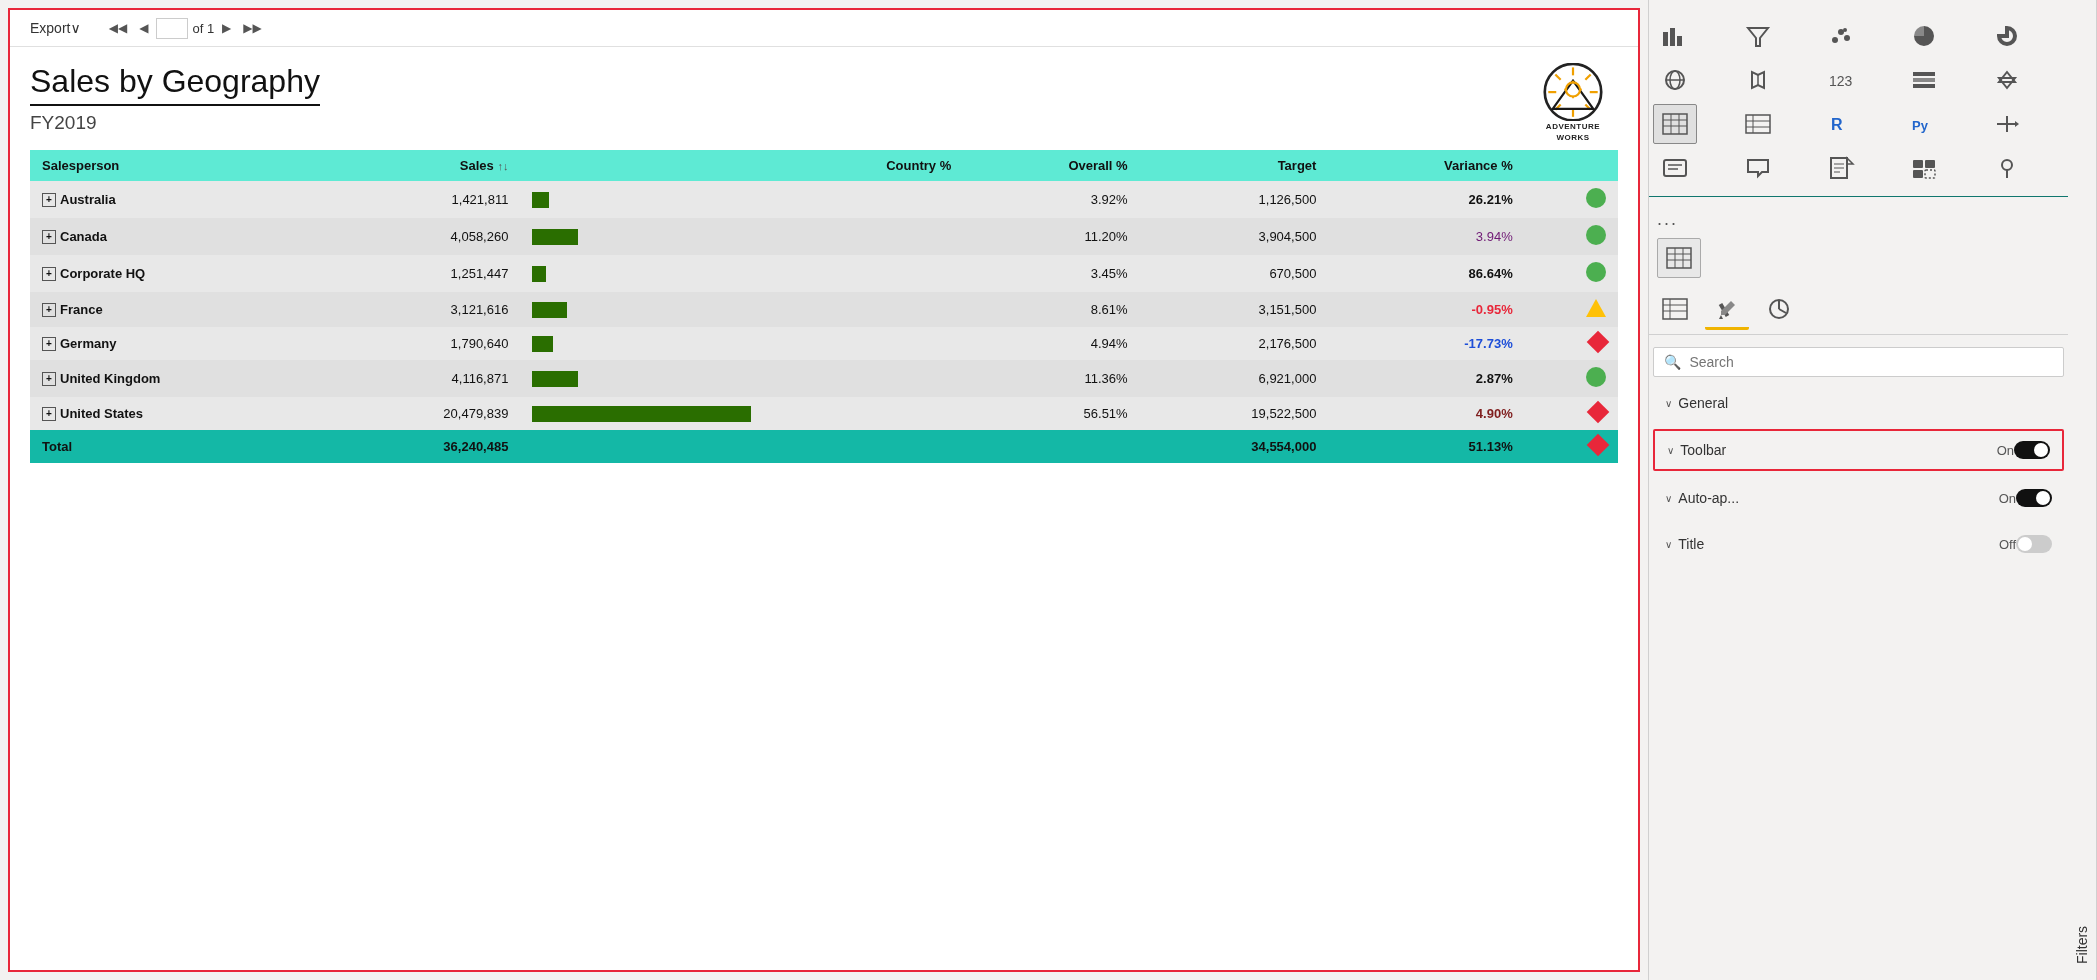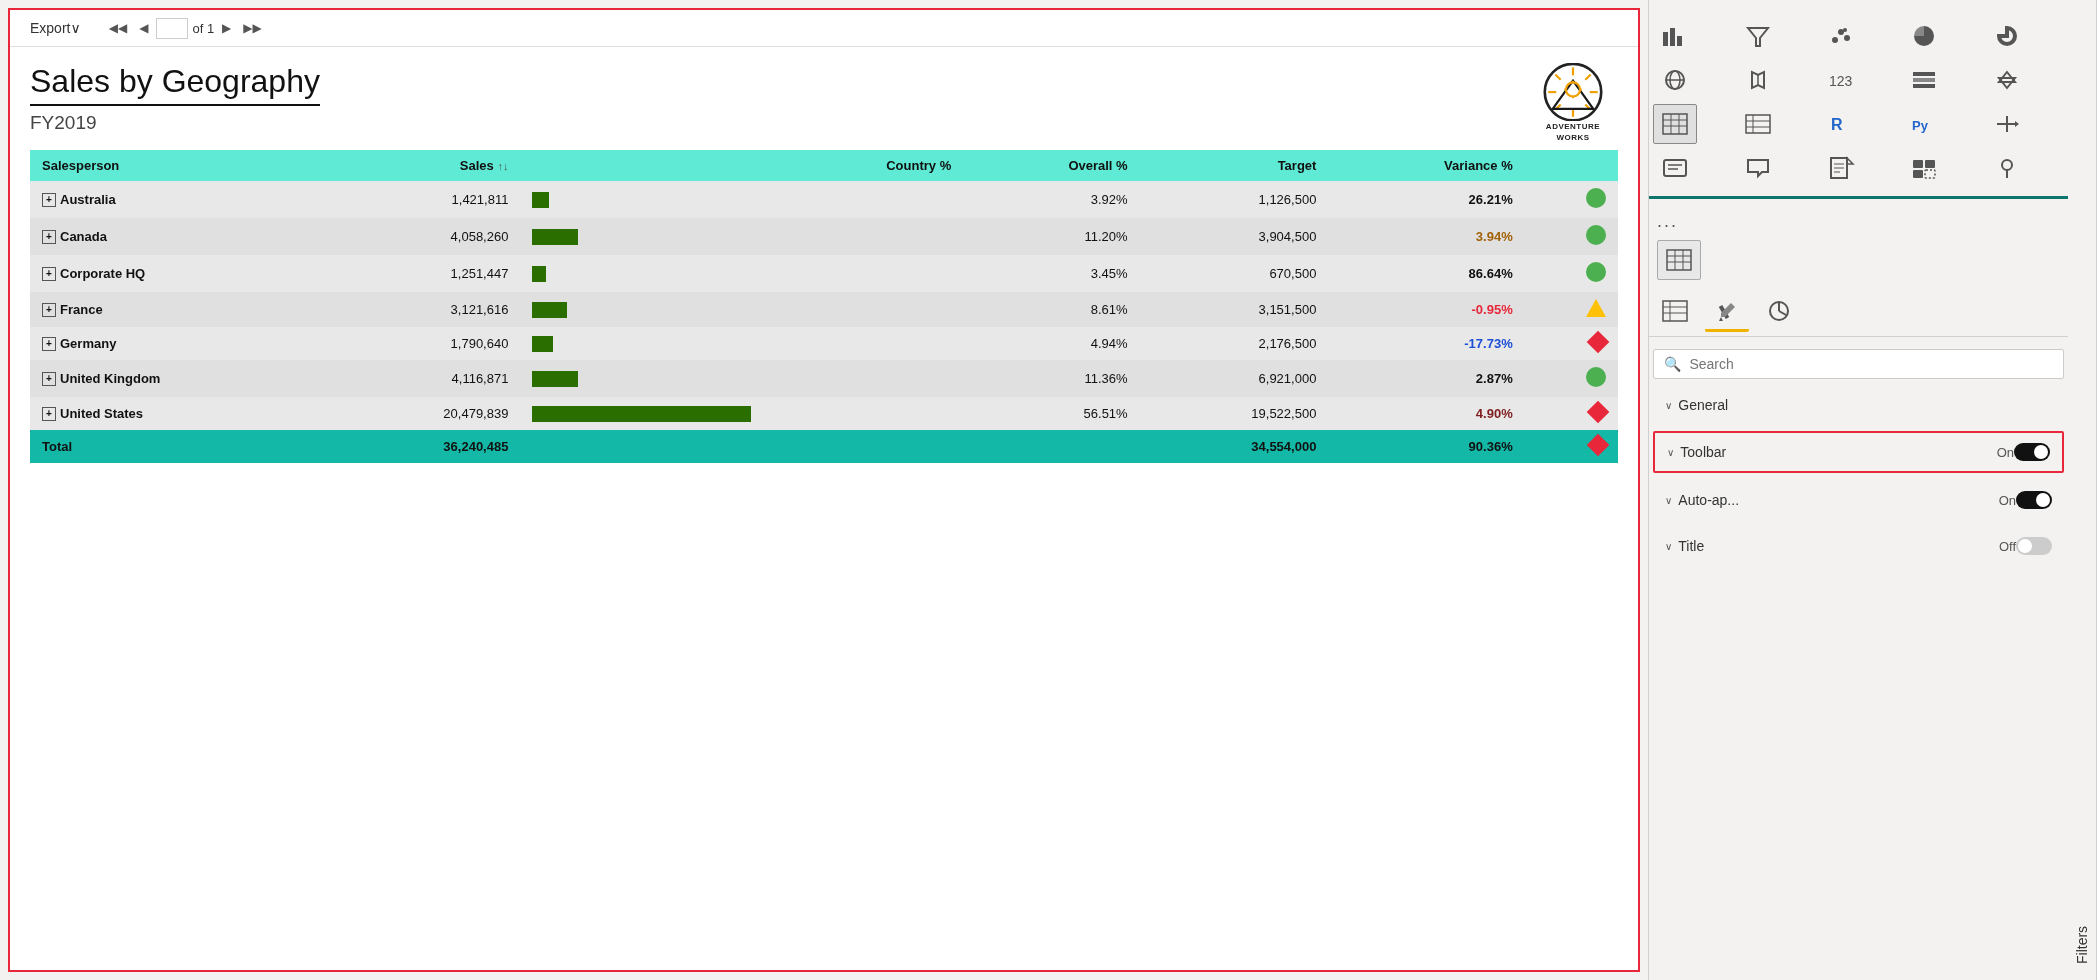--- a/index.html
+++ b/index.html
@@ -221,21 +221,21 @@
       border-left: 1px solid #d0d0d0;
       padding: 8px 0;
     }
 
     
     .viz-grid {
       display: grid;
       grid-template-columns: repeat(5, 1fr);
       gap: 4px;
       padding: 8px 4px;
-      border-bottom: 3px solid #0f766e;
+      border-bottom: 1px solid #0f766e;
       margin-bottom: 8px;
     }
 
     .viz-icon-btn {
       width: 44px;
       height: 40px;
       display: flex;
       align-items: center;
       justify-content: center;
       cursor: pointer;
@@ -519,21 +519,21 @@
       <td><span class="expand-icon">+</span>Canada</td>
       <td>4,058,260</td>
       <td class="bar-cell">
         <div class="bar-container">
           <div class="bar-fill" style="width:20%;height:16px;background:#2a6e00;"></div>
         </div>
       </td>
       <td></td>
       <td>11.20%</td>
       <td>3,904,500</td>
-      <td style="color:#a16207;font-weight:bold;">3.94%</td>
+      <td style="color:#701a75;font-weight:normal;">3.94%</td>
       <td><span style="display:inline-block;width:20px;height:20px;border-radius:50%;background:#4caf50;"></span></td>
     </tr>
             <tr>
       <td><span class="expand-icon">+</span>Corporate HQ</td>
       <td>1,251,447</td>
       <td class="bar-cell">
         <div class="bar-container">
           <div class="bar-fill" style="width:6%;height:16px;background:#2a6e00;"></div>
         </div>
       </td>
@@ -601,21 +601,21 @@
     </tr>
           </tbody>
         <tfoot>
           <tr>
             <td class="tfoot-td">Total</td>
             <td class="tfoot-td">36,240,485</td>
             <td></td>
             <td></td>
             <td></td>
             <td class="tfoot-td">34,554,000</td>
-            <td class="tfoot-td">90.36%</td>
+            <td class="tfoot-td">51.13%</td>
             <td>
               <span class="status-diamond" style="display:inline-block;width:16px;height:16px;background:#e8273a;transform:rotate(45deg);"></span>
             </td>
           </tr>
         </tfoot>
       </table>
     </div>
   </div>
 </div>
 

